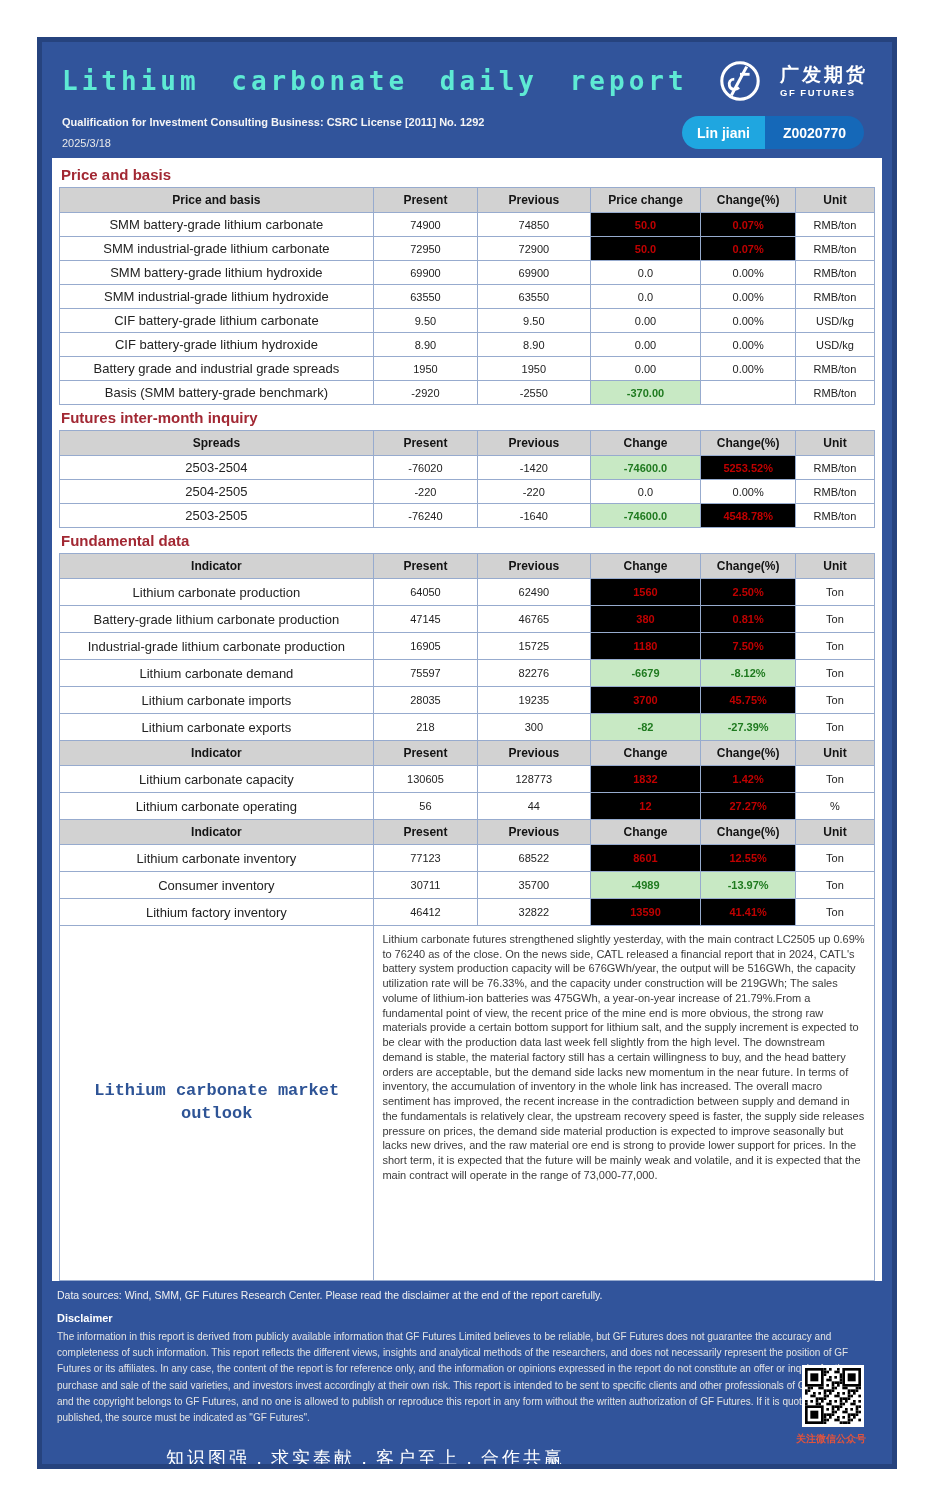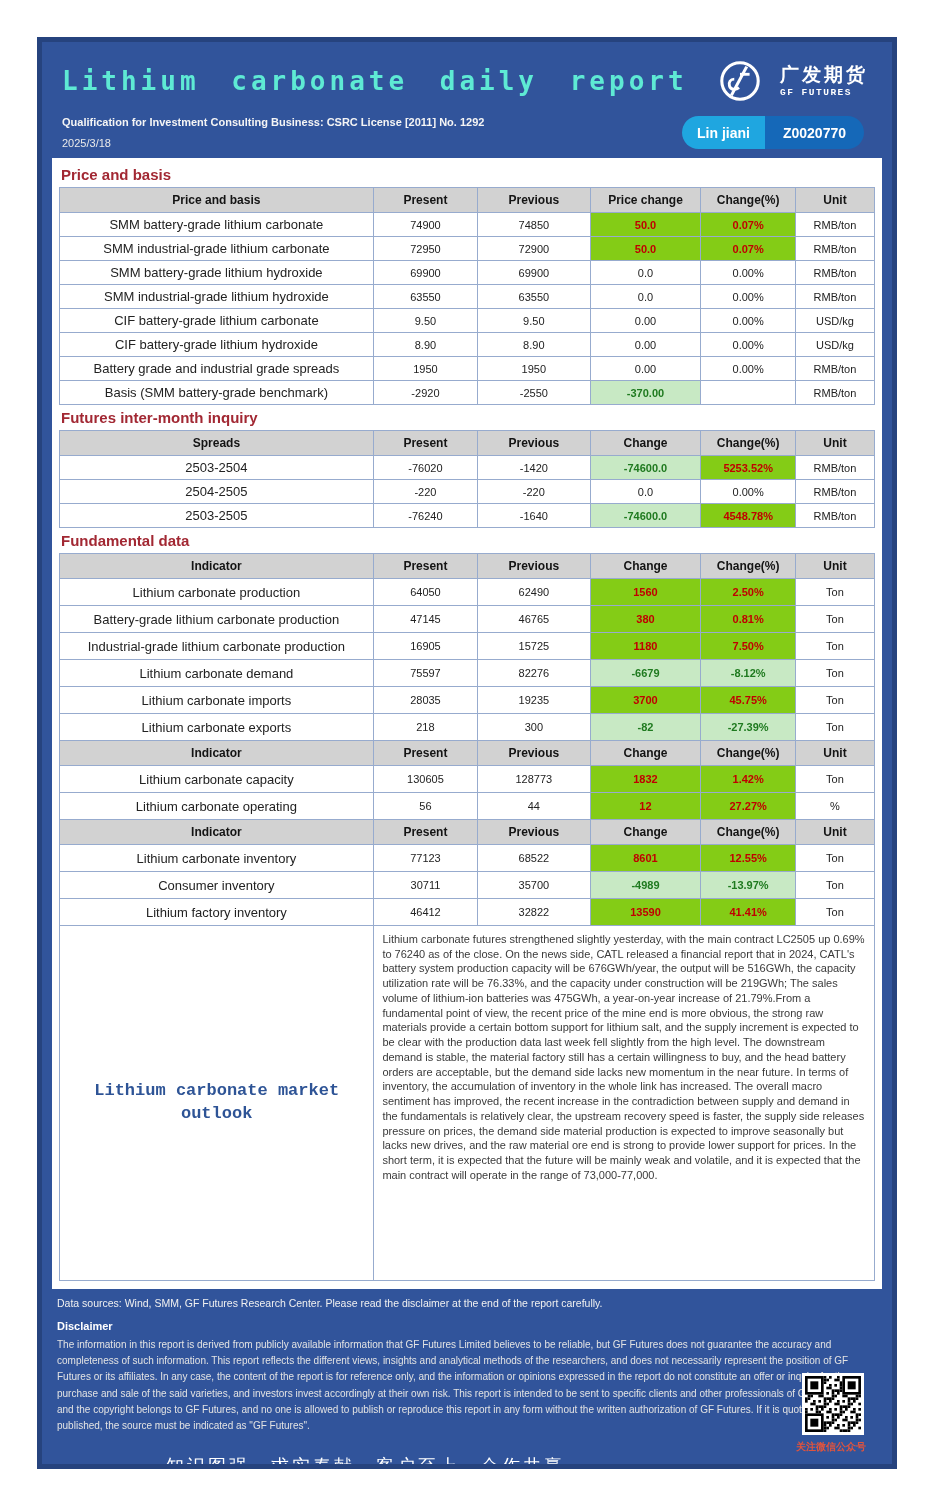--- a/index.html
+++ b/index.html
@@ -7,40 +7,40 @@
   .panel { position:absolute; left:37px; top:37px; width:860px; height:1432px;
            background:#31549b; border:5px solid #26437e; overflow:hidden; }
 
   
   .hdr { padding:16px 20px 0 20px; color:#fff; }
   .title-row { display:flex; align-items:center; justify-content:space-between; }
   .report-title { font-family:"DejaVu Sans Mono", monospace; font-weight:bold; font-size:26px;
                   letter-spacing:4px; word-spacing:12px; color:#5eead4; white-space:nowrap; }
   .logo { display:flex; align-items:center; gap:17px; margin-right:4px; }
   .logo-cn { font-size:19px; font-weight:bold; letter-spacing:3px; line-height:1; }
-  .logo-en { font-size:9.5px; font-weight:bold; letter-spacing:1.5px; margin-top:3px;font-family:Liberation Mono, monospace; }
+  .logo-en { font-size:9.5px; font-weight:bold; letter-spacing:1.5px; margin-top:3px; }
   .qual-row { display:flex; justify-content:space-between; align-items:center; margin-top:12px; }
   .qual { font-size:11px; font-weight:bold; color:#f5f5f5; }
   .rdate { font-size:11px; color:#eaeaea; margin-top:9px; }
   .pill { display:flex; height:33px; border-radius:17px; overflow:hidden; font-weight:bold;
           font-size:14px; color:#fff; margin-right:8px; }
   .pill-left { background:#1fa6e0; display:flex; align-items:center; padding:0 15px; }
   .pill-right { background:#1568b8; display:flex; align-items:center; padding:0 18px; }
 
   
-  .card { margin:9px 10px 0 10px; background:#fff; padding:4px 7px 8px 7px; }
+  .card { margin:9px 10px 0 10px; background:#fff; padding:4px 7px 0 7px; }
   .section-title { color:#a22833; font-weight:bold; font-size:15px; padding:4px 2px 4px 2px; }
   table.data-table { width:100%; border-collapse:collapse; table-layout:fixed; }
   table.data-table + table.data-table { margin-top:-1px; }
   th { background:#d2d2d2; border:1px solid #97abce; font-size:12px; font-weight:bold;
        color:#141414; padding:5px 2px; }
   td { border:1px solid #97abce; text-align:center; font-size:11px; padding:4px 2px; color:#222; }
   .roomy td { padding:5.5px 2px; }
   td.c-label { font-size:13px; }
-  td.cell-up { background:#84cc16; color:#c00000; font-weight:bold; }
+  td.cell-up { background:#000000; color:#c00000; font-weight:bold; }
   td.cell-down { background:#c8e9c4; color:#1f7a1f; font-weight:bold; }
 
   .outlook { display:flex; border:1px solid #97abce; margin-top:-1px; min-height:356px; }
   .outlook-label { width:38.5%; display:flex; align-items:center; justify-content:center;
                    color:#2e5496; font-weight:bold; font-size:17px; text-align:center;
                    padding:0 26px; line-height:1.35;font-family:Liberation Mono, monospace; }
   .outlook-text { flex:1; border-left:1px solid #97abce; padding:6px 8px 8px 8px;
                   font-size:11px; line-height:1.34; color:#3a3a3a; }
 
   

